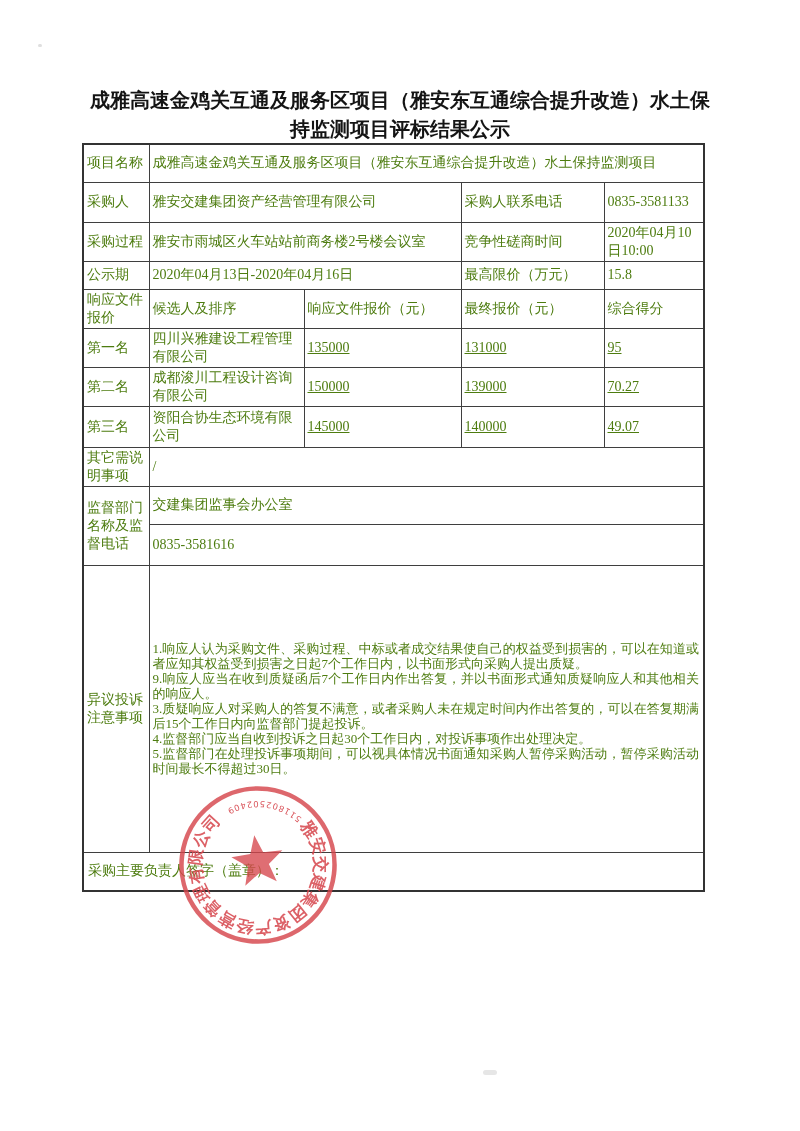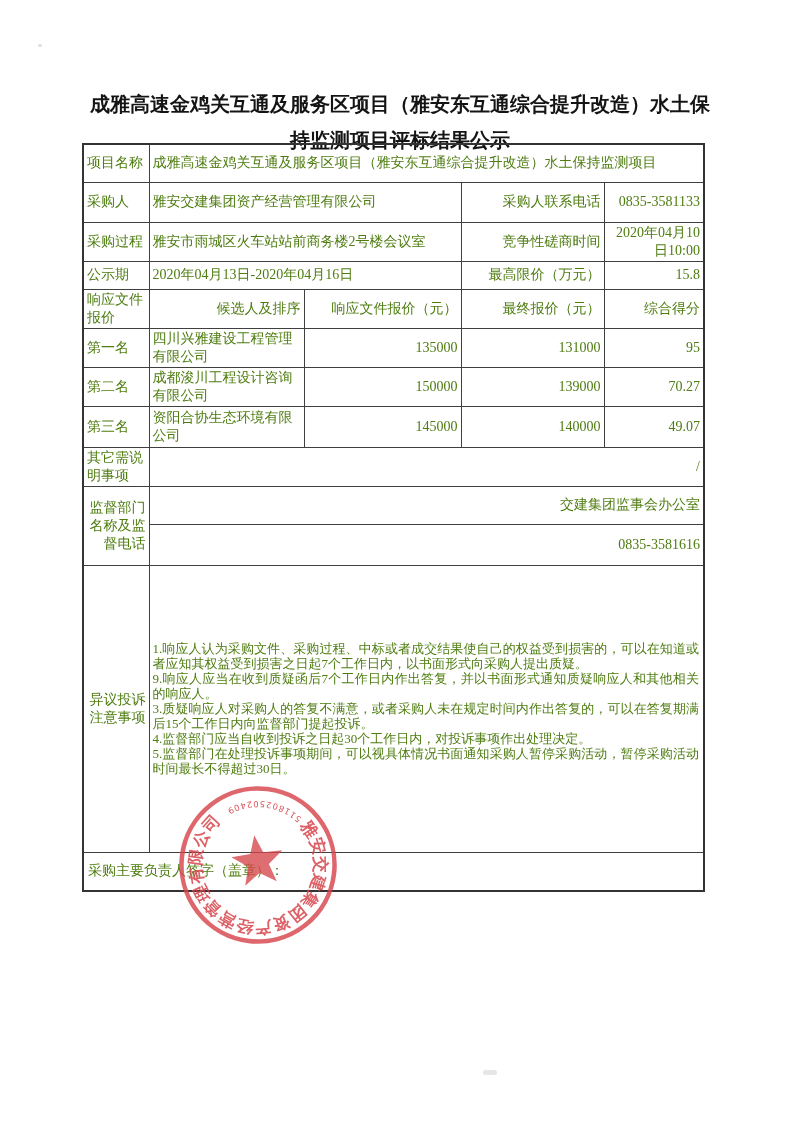--- a/index.html
+++ b/index.html
@@ -3,35 +3,35 @@
 <meta charset="utf-8">
 <style>
   html,body{margin:0;padding:0;background:#ffffff;}
   .page{
     position:relative;width:800px;height:1131px;background:#ffffff;overflow:hidden;
     font-family:"Liberation Serif","DejaVu Serif",serif;color:#1c1c1c;
   }
   .doc-title{
     position:absolute;top:86px;left:84px;width:632px;
     text-align:center;font-family:"Liberation Sans","DejaVu Sans",sans-serif;
-    font-weight:bold;font-size:20px;line-height:36px;color:#141414;
+    font-weight:bold;font-size:20px;line-height:29px;color:#141414;
   }
   table.main{
     position:absolute;left:82px;top:143px;width:621px;
     border-collapse:collapse;table-layout:fixed;
   }
   table.main td{
     border:1.5px solid #3f3f3f;
     font-size:14px;line-height:18px;padding:1px 3px;
     vertical-align:middle;color:#4d7c0f;word-break:break-all;
   }
   table.main{border:2px solid #333333;}
-  td.c{text-align:right;}
+  td.c{text-align:left;}
   td.l{text-align:left;}
-  td.num{text-align:right;}
+  td.num{text-align:left;text-decoration:underline;}
   .objection-cell{padding:4px 4px 4px 3px !important;}
   .objection-cell .item{
     font-size:13px;line-height:15px;text-align:justify;
   }
   .sig-cell{padding-left:4px !important;}
   
   .seal{position:absolute;left:173px;top:780px;width:170px;height:170px;pointer-events:none;}
   .seal svg{display:block;}
   .seal .ring{fill:none;stroke:var(--seal-color,#d6454c);stroke-width:4.6;opacity:.82;}
   .seal .star{fill:var(--seal-color,#d6454c);opacity:.78;}

